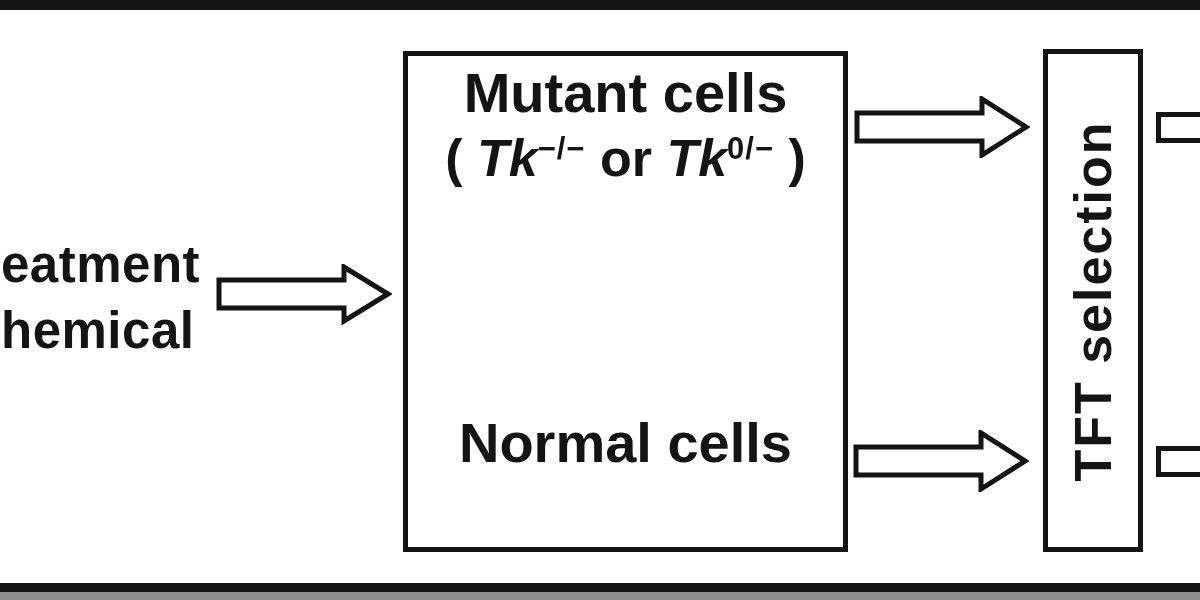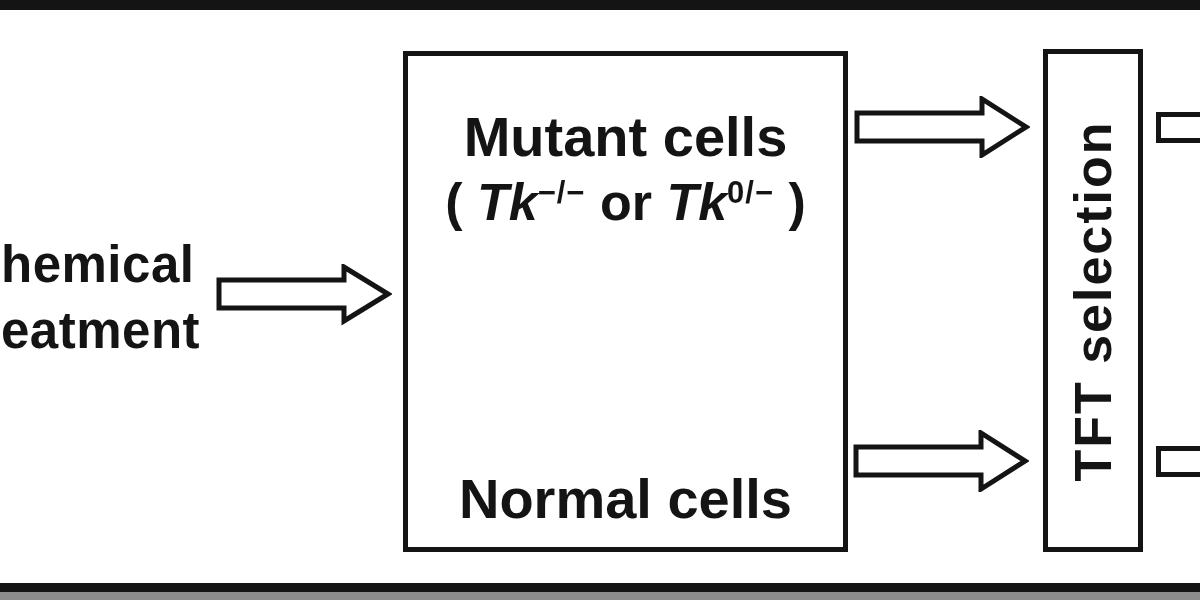--- a/index.html
+++ b/index.html
@@ -21,22 +21,22 @@
 
   .arrow-svg{ position:absolute; }
   .arrow-svg polygon{ fill:var(--paper); stroke:var(--ink); stroke-width:5; }
 
   .cells-box{
     position:absolute; left:403px; top:51px; width:445px; height:501px;
     border:5px solid var(--ink); background:var(--paper);
   }
   .cell-block{ position:absolute; left:403px; width:445px; text-align:center; }
   .cell-block.mutant{ top:60px; }
-  .cell-block.normal{ top:422px; }
-  .cell-title{ font-size:56px; line-height:66px; font-weight:bold; white-space:nowrap;margin-top:44px; }
+  .cell-block.normal{ top:410px; }
+  .cell-title{ font-size:56px; line-height:66px; font-weight:bold; white-space:nowrap; }
   .genotype{ font-size:52px; line-height:64px; font-weight:bold; white-space:nowrap; }
   .gene{ font-style:italic; }
   .sup{ font-size:31px; position:relative; top:-17px; letter-spacing:1px; }
 
   .tft-box{
     position:absolute; left:1043px; top:49px; width:100px; height:503px;
     border:5px solid var(--ink); background:var(--paper);
   }
   .tft-label{
     position:absolute; left:50%; top:50%;
@@ -52,22 +52,22 @@
   .arrow-stub.bottom{ top:446px; }
 </style>
 </head>
 <body>
 
 <div class="canvas">
 
   <div class="top-bar"></div>
 
   <div class="left-label">
+    <div>eatment</div>
     <div>hemical</div>
-    <div>eatment</div>
   </div>
 
   <svg class="arrow-svg" style="left:216px; top:264px;" width="176" height="62" viewBox="0 0 176 62">
     <polygon points="3,16 128,16 128,3 172,30 128,57 128,44 3,44"></polygon>
   </svg>
 
   <div class="cells-box"></div>
 
   <div class="cell-block mutant">
     <div class="cell-title">Mutant cells</div>

